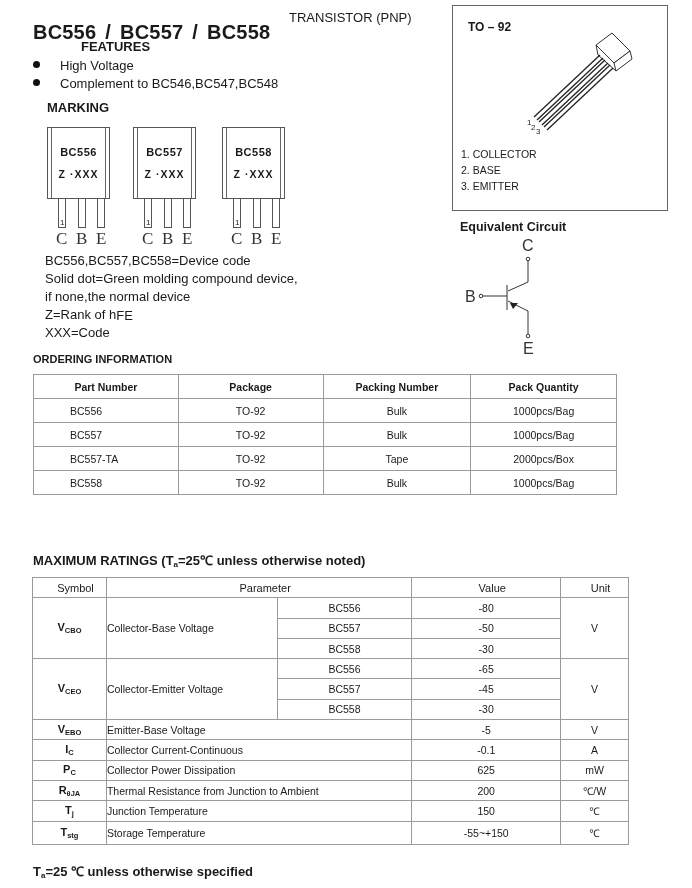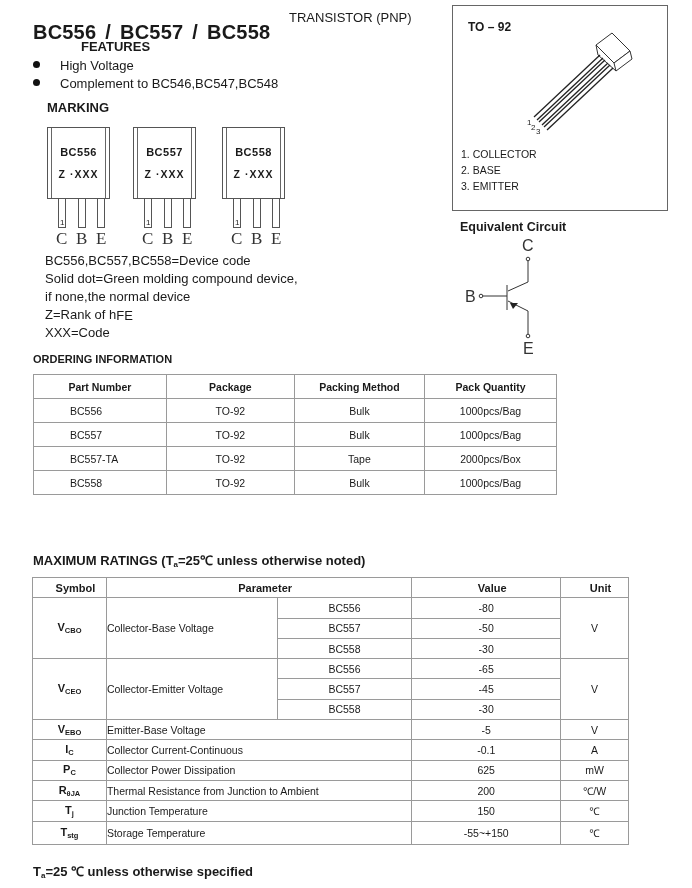--- a/index.html
+++ b/index.html
@@ -45,21 +45,21 @@
   .order td, .order th { border: 1px solid #9a9a9a; font-size: 10.5px; height: 24px; font-weight: normal; }
   .order th { font-weight: bold; text-align: center; height: 24px; }
   .order td { text-align: center; }
   .order td.pn { text-align: left; padding-left: 36px; }
 
   .h-max { left: 33px; top: 551px; font-size: 13px; font-weight: bold; white-space: nowrap; }
   .h-max sub, .h-foot sub { font-size: 8px; vertical-align: -2px; }
 
   .maxr td, .maxr th { border: 1px solid #9a9a9a; font-size: 10.5px; height: 20.3px; }
   .maxr { border: 1.5px solid #555; }
-  .maxr th { font-weight: bold; text-align: center; font-size: 11px; padding-left: 12px; }
+  .maxr th { font-weight: normal; text-align: center; font-size: 11px; padding-left: 12px; }
   .maxr td { text-align: center; }
   .maxr td.param { text-align: left; padding-left: 0; }
   .maxr td.sym { font-weight: bold; font-size: 11px; }
   .maxr td.sym sub { font-size: 7.5px; vertical-align: -2px; }
 
   .h-foot { left: 33px; top: 862px; font-size: 13px; font-weight: bold; white-space: nowrap; }
 </style>
 </head>
 <body>
 
@@ -159,32 +159,32 @@
     <line x1="13" y1="46" x2="37" y2="46"></line>
     <line x1="37" y1="35" x2="37" y2="60"></line>
     <line x1="38" y1="51" x2="58" y2="61"></line>
     <line x1="58" y1="61" x2="58" y2="84"></line>
     <circle cx="58" cy="86" r="1.8" fill="#fff"></circle>
   </g>
   <polygon points="40,53 48,53 43,59" fill="#222"></polygon>
 </svg>
 
 <div class="abs h-order">ORDERING INFORMATION</div>
-<table class="order" style="left:33px;top:374px;width:524px">
+<table class="order" style="left:33px;top:374px;width:584px">
   <colgroup>
       <col style="width:145px">
       <col style="width:145px">
       <col style="width:148px">
       <col style="width:146px">
     </colgroup>
   <tbody>
       <tr>
     <th>Part Number</th>
     <th>Package</th>
-    <th>Packing Method</th>
+    <th>Packing Number</th>
     <th>Pack Quantity</th>
   </tr>
   <tr>
     <td class="pn">BC556</td>
     <td>TO-92</td>
     <td>Bulk</td>
     <td>1000pcs/Bag</td>
   </tr>
   <tr>
     <td class="pn">BC557</td>

